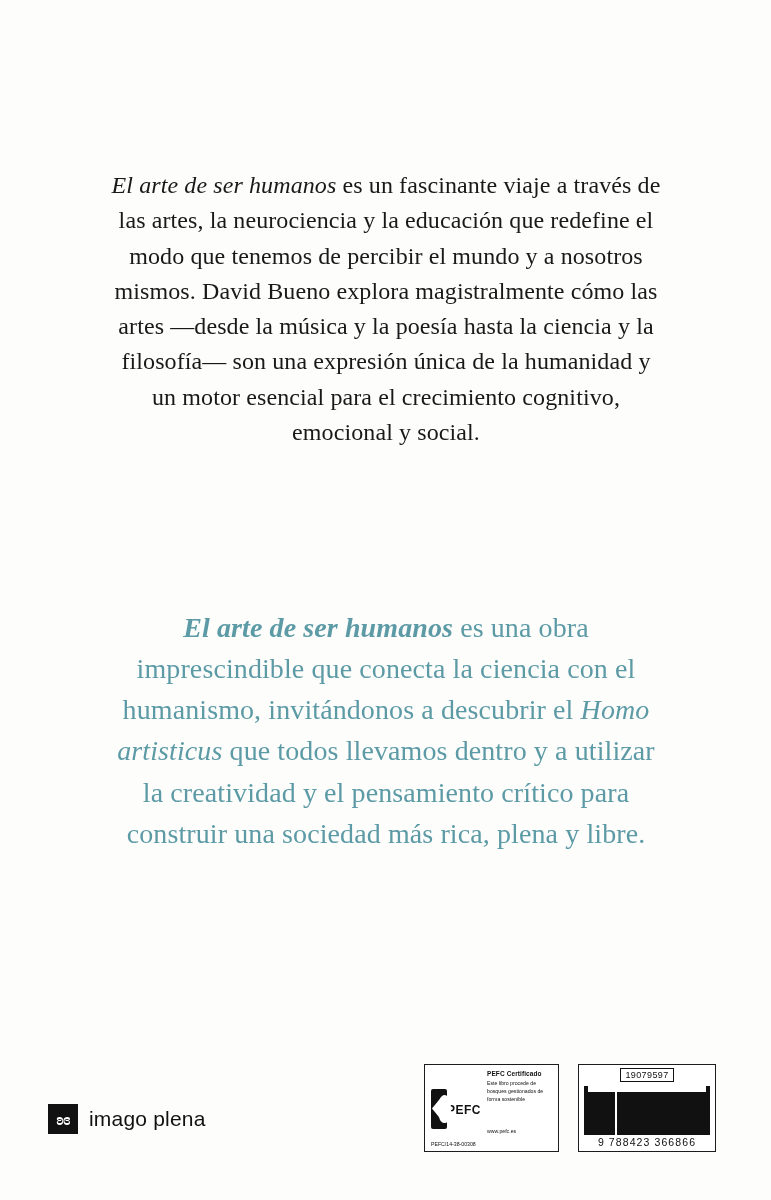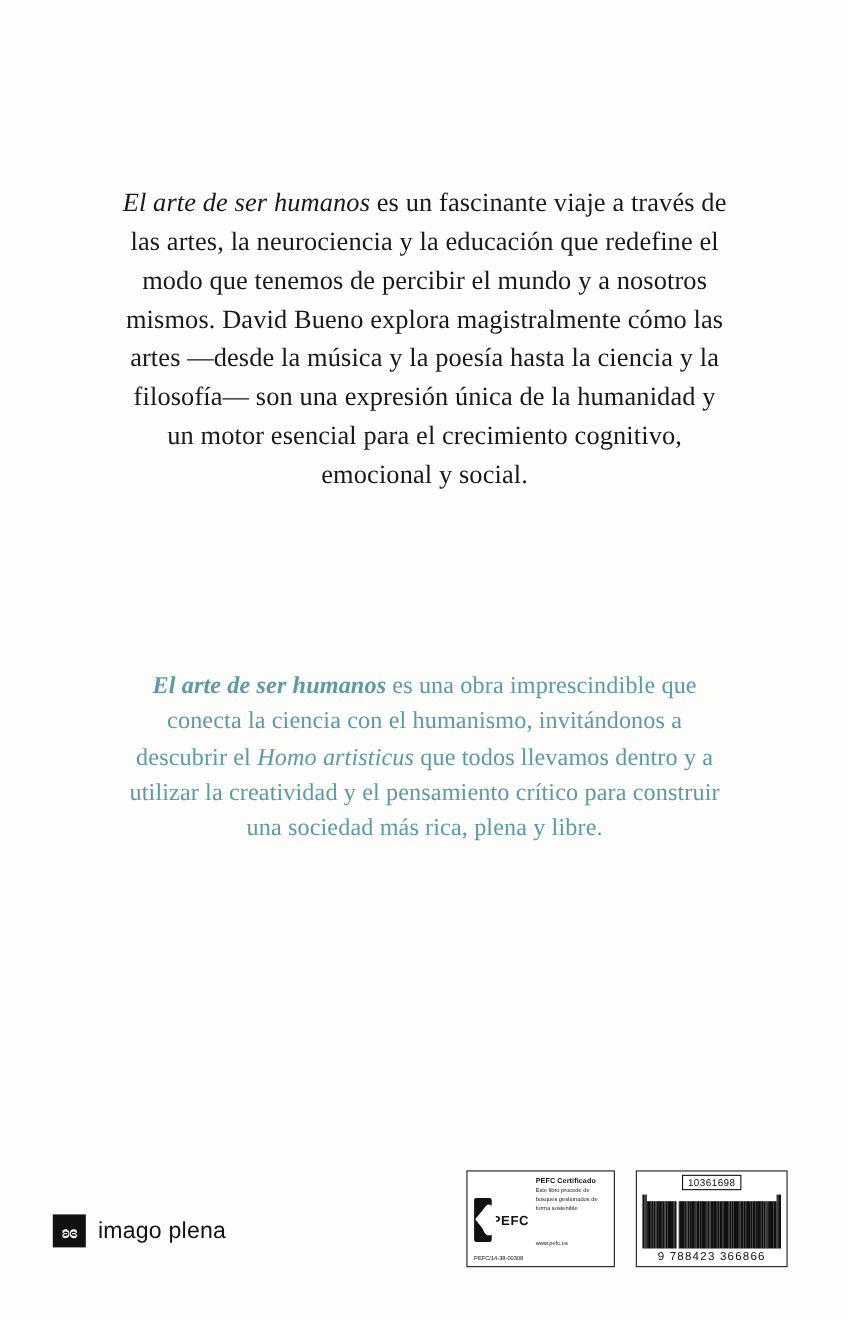--- a/index.html
+++ b/index.html
@@ -48,21 +48,21 @@
   
   .teal {
     position: absolute;
     left: 110px;
     top: 607px;
     width: 552px;
     text-align: center;
   }
   .teal p {
     margin: 0;
-    font-size: 22px;
+    font-size: 28px;
     line-height: 1.47;
     letter-spacing: 0.1px;
     color: #5c9aa6;
   }
   .teal .bold { font-weight: 700; }
 
   
   .imprint {
     position: absolute;
     left: 48px;
@@ -252,21 +252,21 @@
     </div>
     <div class="pefc-right">
       <div class="pefc-title">PEFC Certificado</div>
       <div class="pefc-text">Este libro procede de bosques gestionados de forma sostenible</div>
       <div class="pefc-url">www.pefc.es</div>
     </div>
     <div class="pefc-code">PEFC/14-38-00308</div>
   </div>
 
   <div class="barcode-box">
-    <div class="barcode-top">10361698</div>
+    <div class="barcode-top">19079597</div>
     <div class="barcode-bars">
         <span style="width: 2px; height: 100%;"></span>
         <span style="width: 1px; height: 100%;"></span>
         <span style="width: 1px; height: 100%;"></span>
         <span style="width: 1px; height: 88%;"></span>
         <span style="width: 2px; height: 88%;"></span>
         <span style="width: 1px; height: 88%;"></span>
         <span style="width: 2px; height: 88%;"></span>
         <span style="width: 2px; height: 88%;"></span>
         <span style="width: 1px; height: 88%;"></span>

